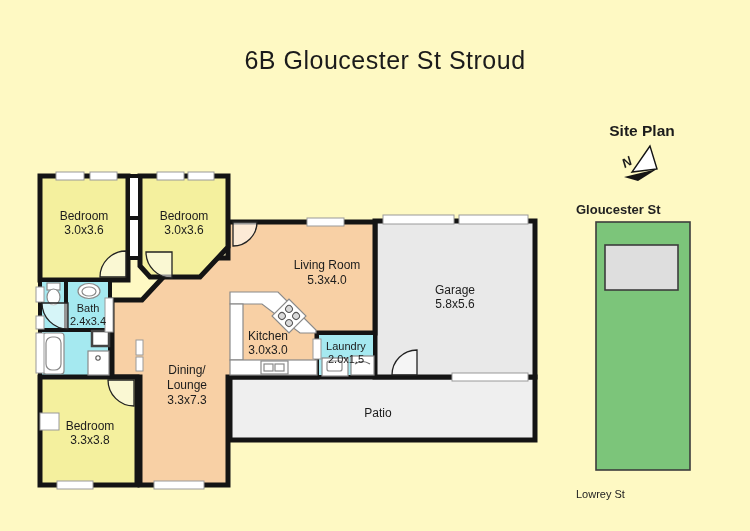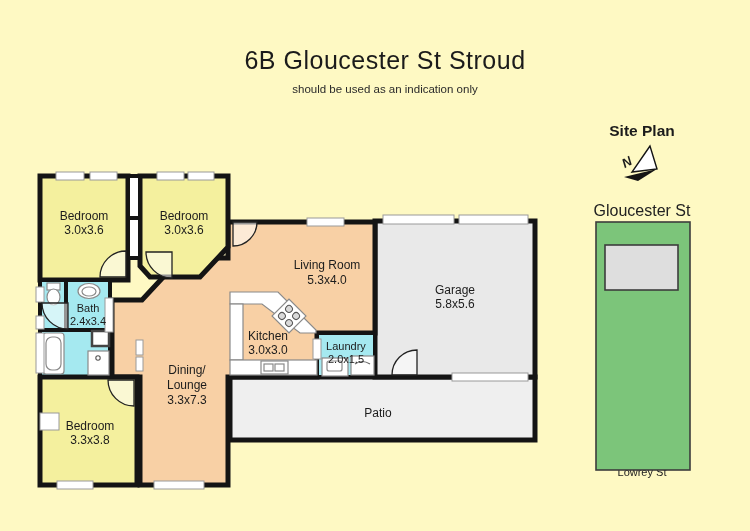--- a/index.html
+++ b/index.html
@@ -5,42 +5,41 @@
   html,body{margin:0;padding:0;background:#ffffff;}
   #stage{position:relative;width:750px;height:531px;background:#fef9c3;overflow:hidden;
          font-family:"Liberation Sans",sans-serif;color:#1c1c1c;}
   .abs{position:absolute;}
   #main-title{left:35px;top:46px;width:700px;text-align:center;
               font-size:25px;font-weight:500;letter-spacing:.5px;color:#1b1b1b;}
   #disclaimer{left:35px;top:82px;width:700px;text-align:center;
               font-size:11.5px;line-height:1.25;color:#2a2a2a;}
   #site-heading{left:576px;top:122px;width:132px;text-align:center;
                 font-size:15.5px;font-weight:700;color:#1b1b1b;}
-  #street-top{left:576px;top:202px;width:132px;text-align:center;font-size:16px;color:#222;}
-  #street-bottom{left:576px;top:466px;width:132px;text-align:center;font-size:11px;color:#222;}
+  #street-top{left:576px;top:202px;width:132px;text-align:left;font-size:13px;color:#222;font-weight:bold;}
+  #street-bottom{left:576px;top:488px;width:132px;font-size:11px;color:#222;}
   svg{position:absolute;left:0;top:0;}
   svg text{font-family:"Liberation Sans",sans-serif;fill:#1c1c1c;}
   .room-label{font-size:12px;}
   .room-label-sm{font-size:11px;}
   .wall{stroke:#141414;stroke-width:5;stroke-linejoin:miter;}
   .wall-thin{stroke:#141414;stroke-width:4;}
   .fixture{fill:#ffffff;stroke:#8a8a8a;stroke-width:1.2;}
   .fixture-dark{fill:#ffffff;stroke:#444;stroke-width:2.5;}
   .win{fill:#ffffff;stroke:#9a9a9a;stroke-width:1;}
   .door{fill:#ffffff;fill-opacity:.55;stroke:#222;stroke-width:1.3;}
   .site-outline{stroke:#3c3c3c;stroke-width:1.6;}
 </style>
 </head>
 <body>
 
 <div id="stage">
 
   <div class="abs" id="main-title">6B Gloucester St Stroud</div>
   <div class="abs" id="disclaimer">
-    <div>should be used as an indication only</div>
   </div>
   <div class="abs" id="site-heading">Site Plan</div>
   <div class="abs" id="street-top">Gloucester St</div>
   <div class="abs" id="street-bottom">Lowrey St</div>
 
   <svg width="750" height="531" viewBox="0 0 750 531">
 
     <g>
 
       <rect x="230" y="377" width="305" height="63" class="wall" fill="#efefef"></rect>

